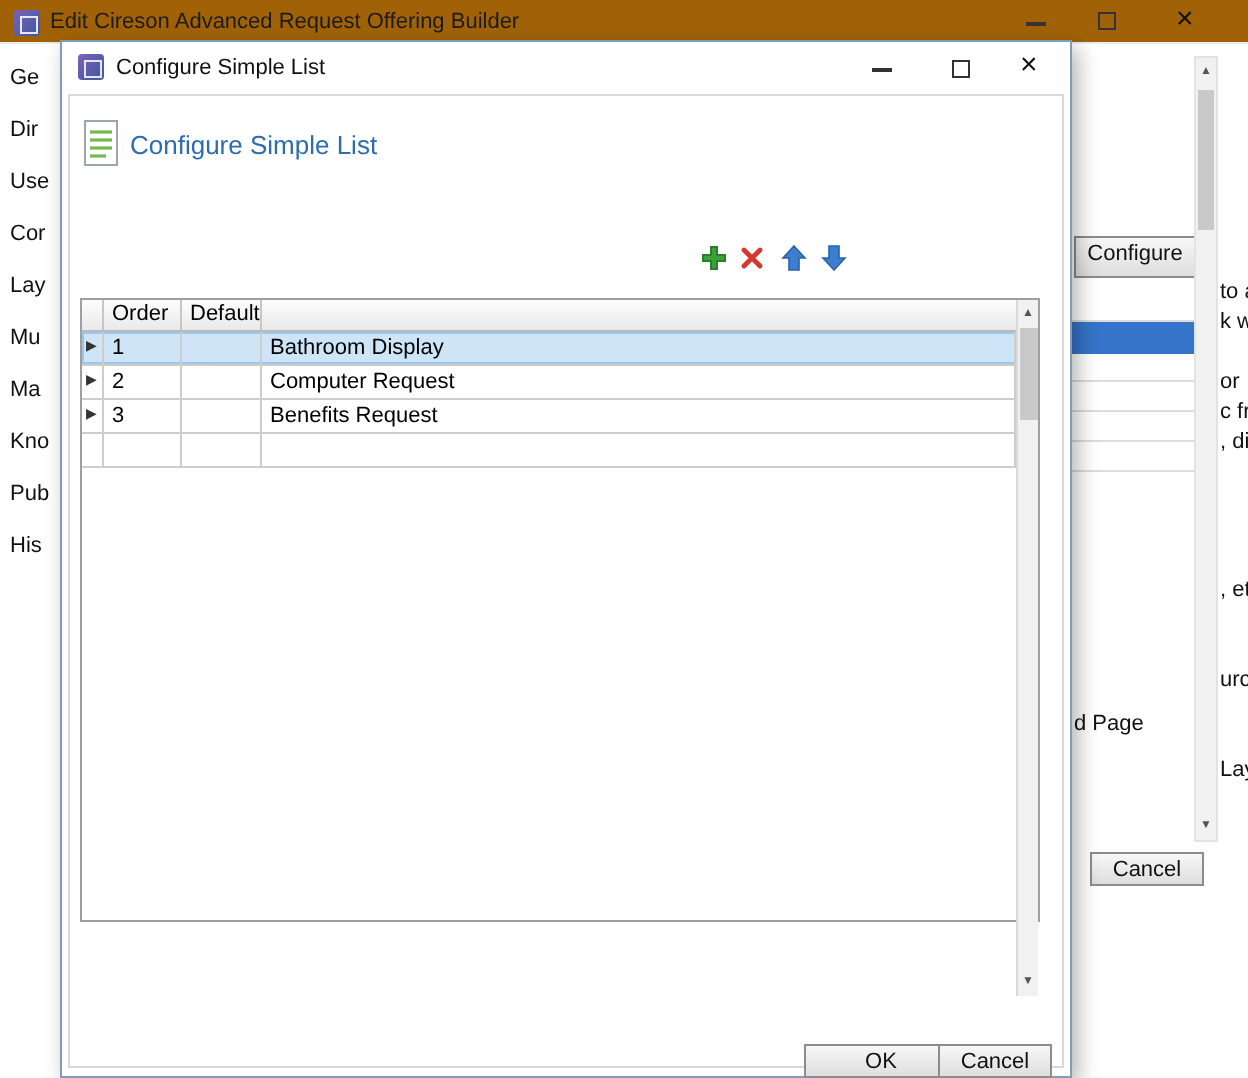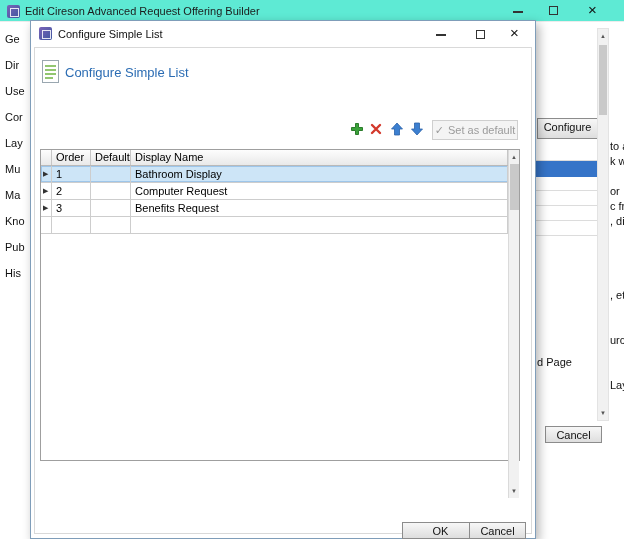--- a/index.html
+++ b/index.html
@@ -2,21 +2,21 @@
 <html><head>
 <meta charset="utf-8">
 <style>
   * { margin:0; padding:0; box-sizing:border-box; }
   body { font-family:"Liberation Sans", sans-serif; background:#888; }
   .screen { position:relative; width:624px; height:539px; background:#ffffff;
             overflow:hidden; font-size:11px; color:#000; cursor:default; }
 
   
   .titlebar { position:absolute; left:0; top:0; width:624px; height:22px;
-              background:#5eead4; border-bottom:1px solid #ececec; }
+              background:#a16207; border-bottom:1px solid #ececec; }
   .app-icon { position:absolute; left:7px; top:5px; width:13px; height:13px;
               border-radius:2px; background:linear-gradient(135deg,#7a63b8,#3e57a0); }
   .app-icon::after { content:""; position:absolute; left:3px; top:3px; width:7px; height:7px;
               border:1px solid rgba(255,255,255,.85); }
   .titlebar .title { position:absolute; left:25px; top:5px; font-size:11px; color:#1c1c1c;
               white-space:nowrap; }
   .win-min  { position:absolute; width:10px; height:2px; background:#333; }
   .win-max  { position:absolute; width:9px; height:9px; border:1px solid #333; background:transparent; }
   .win-close{ position:absolute; font-size:15px; line-height:14px; color:#111; }
 
@@ -166,31 +166,27 @@
       <span class="ticon" style="left:354px;">
         <svg width="14" height="14" viewBox="0 0 14 14">
           <path d="M7 1 L12.5 7 H9.5 V13 H4.5 V7 H1.5 Z" fill="#3c7fd0" stroke="#2b62a8" stroke-width="0.8"></path>
         </svg>
       </span>
       <span class="ticon" style="left:374px;">
         <svg width="14" height="14" viewBox="0 0 14 14">
           <path d="M7 13 L1.5 7 H4.5 V1 H9.5 V7 H12.5 Z" fill="#3c7fd0" stroke="#2b62a8" stroke-width="0.8"></path>
         </svg>
       </span>
-      <div class="setdef">
-        <span class="chk">✓</span><span>Set as default</span>
-      </div>
 
       <div class="grid">
 
         <div class="ghead">
           <div class="c sel"></div>
           <div class="c order">Order</div>
           <div class="c def">Default</div>
-          <div class="c name">Display Name</div>
         </div>
 
         <div class="grow selected">
           <div class="c sel">
             <span class="ptr">▶</span>
           </div>
           <div class="c order">1</div>
           <div class="c def"></div>
           <div class="c name">Bathroom Display</div>
         </div>

